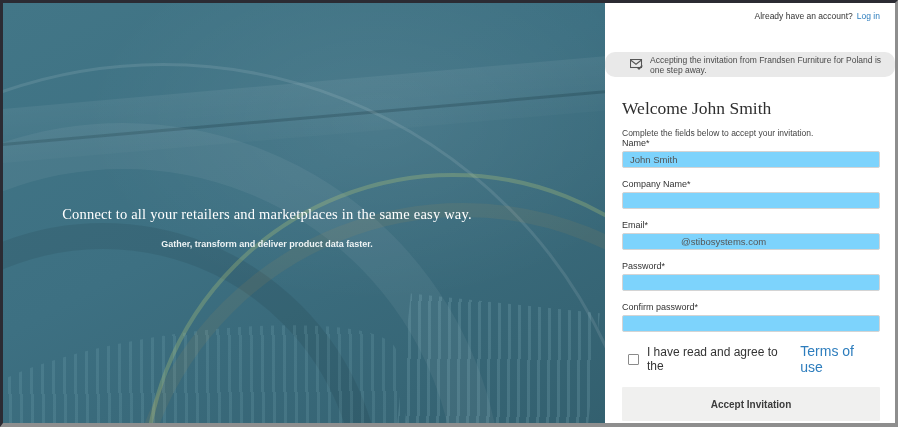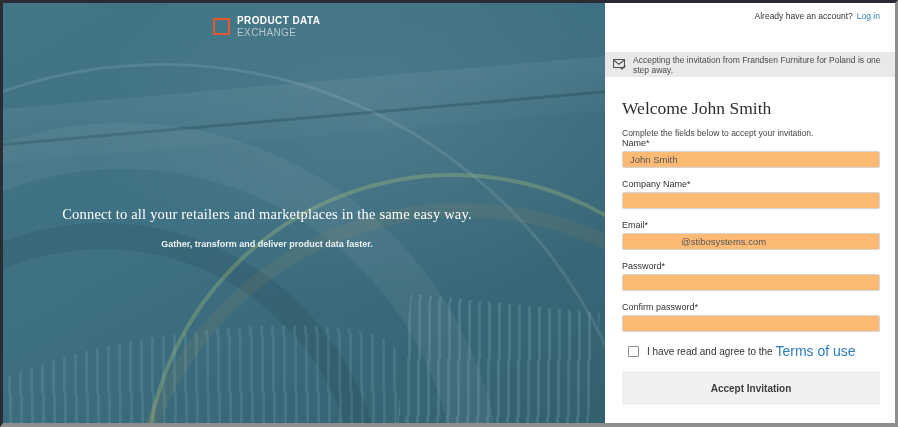--- a/index.html
+++ b/index.html
@@ -71,51 +71,51 @@
 
   
   .panel { position:absolute; left:602px; top:0; width:290px; height:100%; background:#ffffff; }
 
   .top-bar { position:absolute; top:8px; right:15px; display:flex; gap:4px; align-items:baseline; }
   .top-bar-prompt { font-size:8.5px; color:#333333; }
   .login-link { font-size:8.5px; color:#2d7dbd; text-decoration:none; cursor:pointer; }
 
   .invite-banner {
     position:absolute; top:49px; left:0; right:0; height:25px;
-    background:#e9e9e9; display:flex; align-items:center; padding-left:8px;
+    background:#e9e9e9; display:flex; align-items:center; padding-left:25px;border-radius:10px;
   }
   .invite-banner svg { flex:0 0 auto; }
   .invite-banner-text { margin-left:7px; font-size:8.5px; color:#4a4a4a; }
 
   .form-area { position:absolute; top:0; left:17px; width:258px; }
   .form-title {
     margin-top:95px;
     font-family:"Liberation Serif", serif; font-weight:normal;
     font-size:17.5px; color:#2f2f2f;
   }
   .form-subtitle { margin-top:9px; font-size:8.5px; color:#444444; }
 
   .field-group { margin-top:0; }
   .field-group:first-of-type { margin-top:12px; }
   .field-label { display:block; font-size:9px; font-weight:normal; color:#333333; margin-bottom:3px; }
   .field-input {
     display:block; width:100%; height:17px;
-    border:1px solid #d4d4d4; border-radius:2px; background:#fdba74;
+    border:1px solid #d4d4d4; border-radius:2px; background:#7dd3fc;
     font-family:"Liberation Sans", sans-serif; font-size:9.5px; color:#555555;
     padding:0 7px; outline:none;
   }
   .field-group { margin-bottom:11px; }
   .email-offset { padding-left:58px; }
 
   .terms-row { margin-top:10px; padding-left:6px; display:flex; align-items:center; }
   .terms-checkbox {
     width:11px; height:11px; margin:0; appearance:none; -webkit-appearance:none;
     border:1px solid #8a8a8a; border-radius:1px; background:#fff; cursor:pointer;
   }
-  .terms-text { margin-left:8px; font-size:10px; color:#333333;text-align:right; }
+  .terms-text { margin-left:8px; font-size:12px; color:#333333; }
   .terms-link { font-size:14px; color:#2d7dbd; text-decoration:none; cursor:pointer; }
 
   .submit-btn {
     margin-top:12px; width:100%; height:34px;
     background:#f0f0ef; border:none; border-radius:1px;
     font-family:"Liberation Sans", sans-serif; font-size:10px; font-weight:bold; color:#3c3c3c;
     cursor:pointer;
   }
 </style>
 </head>
@@ -127,27 +127,20 @@
     <div class="band"></div>
     <div class="band-line"></div>
     <div class="arc arc-1"></div>
     <div class="arc arc-2"></div>
     <div class="arc arc-3"></div>
     <div class="stripes-a"></div>
     <div class="stripes-b"></div>
     <div class="arc arc-4"></div>
     <div class="arc arc-5"></div>
 
-    <div class="logo">
-      <div class="logo-square"></div>
-      <div>
-        <div class="logo-text-main">PRODUCT DATA</div>
-        <div class="logo-text-sub">EXCHANGE</div>
-      </div>
-    </div>
 
     <div class="hero-copy">
       <div class="hero-headline">Connect to all your retailers and marketplaces in the same easy way.</div>
       <div class="hero-subheadline">Gather, transform and deliver product data faster.</div>
     </div>
   </div>
 
   <div class="panel">
 
     <div class="top-bar">

